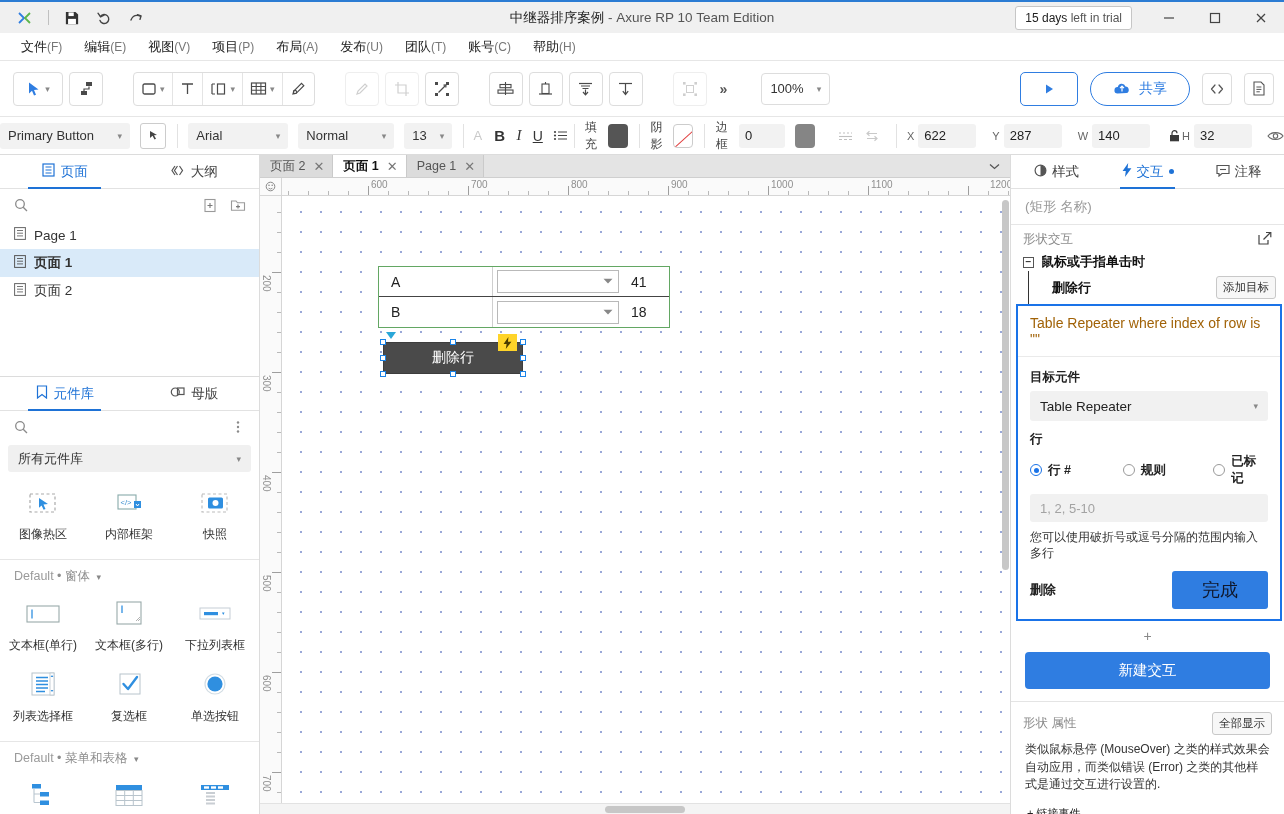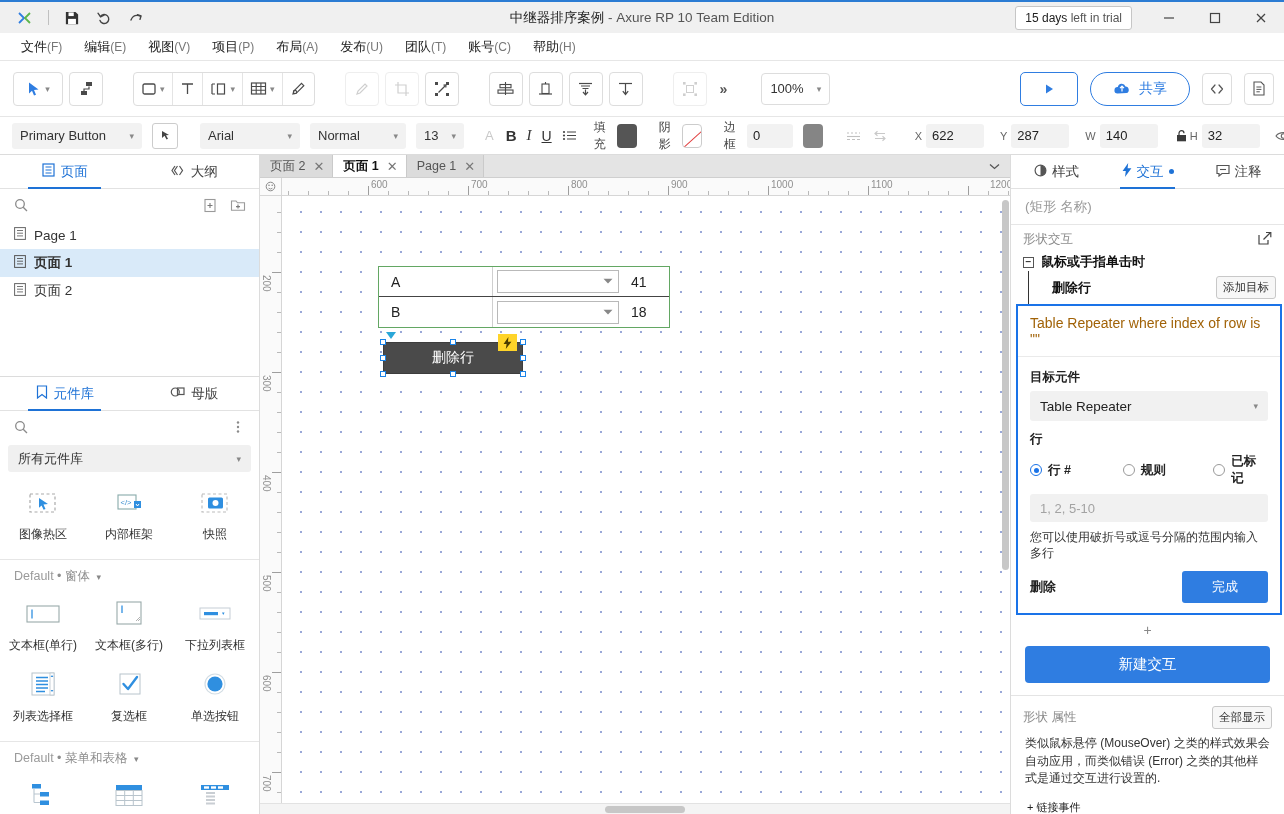--- a/index.html
+++ b/index.html
@@ -311,22 +311,22 @@
     border-radius: 50%; background: #1a73e8;
   }
   .ec-input {
     height: 28px; background: #f1f1f1; border-radius: 3px; display: flex; align-items: center;
     padding: 0 10px; color: #a3a3a3; font-size: 13px; cursor: text;
   }
   .ec-hint { font-size: 12px; color: #333; margin: 7px 0 10px; line-height: 1.35; }
   .ec-foot { display: flex; align-items: center; justify-content: space-between; }
   .linkbtn { font-size: 13px; color: #222; cursor: pointer; font-weight: bold; }
   .btn-primary {
-    background: #2f7de1; color: #ffffff; border: none; border-radius: 3px;
-    font-size: 13px; padding: 7px 30px; cursor: pointer; font-family: inherit;
+    background: #2f7de1; color: #0f172a; border: none; border-radius: 3px;
+    font-size: 18px; padding: 7px 30px; cursor: pointer; font-family: inherit;
   }
   .plusrow { display: flex; justify-content: center; padding: 7px 0 6px; color: #888; font-size: 14px; cursor: pointer; }
   .newbtn-wrap { padding: 2px 14px 12px; border-bottom: 1px solid #e4e4e4; }
   .btn-newinteraction {
     width: 100%; background: #2f7de1; color: #fff; border: none; border-radius: 4px;
     font-size: 14.5px; padding: 9px 0; cursor: pointer; font-family: inherit;
   }
   .propshead {
     display: flex; align-items: center; justify-content: space-between;
     padding: 10px 12px 6px; font-size: 12.5px; color: #8c8c8c;
@@ -545,21 +545,21 @@
       <div class="btn-sq">
         <svg width="14" height="15" viewBox="0 0 14 15">
             <path d="M2 1 h7 l3 3 v10 H2 Z" stroke="#555" stroke-width="1.1" fill="none"></path>
             <path d="M4.4 6 h5 M4.4 8.4 h5 M4.4 10.8 h3.4" stroke="#555" stroke-width="1"></path>
           </svg>
       </div>
     </div>
   </div>
 
   <div class="stylebar">
-    <div class="sb-cell" style="padding-left:12px">
+    <div class="sb-cell" style="padding-left:0">
       <div class="sb-sel" style="width:130px">
         <span>Primary Button</span>
         <span class="caret">▾</span>
       </div>
     </div>
     <div class="sb-cell">
       <div class="sb-ibtn" style="border:1px solid #ccc">
         <svg width="13" height="13" viewBox="0 0 13 13">
             <path d="M3 2 L3 9 L5.5 6.8 L7.5 10.5 L9 9.7 L7 6.3 L10 6 Z" fill="#444"></path>
           </svg>

